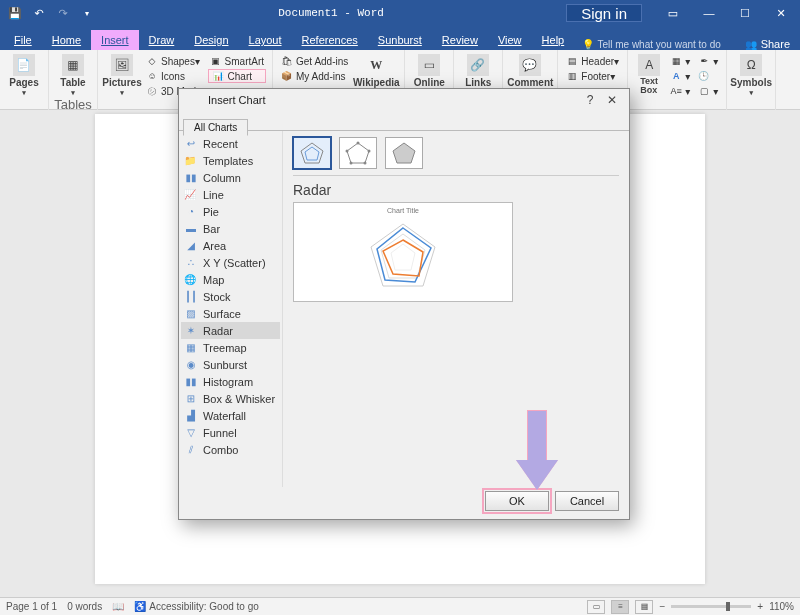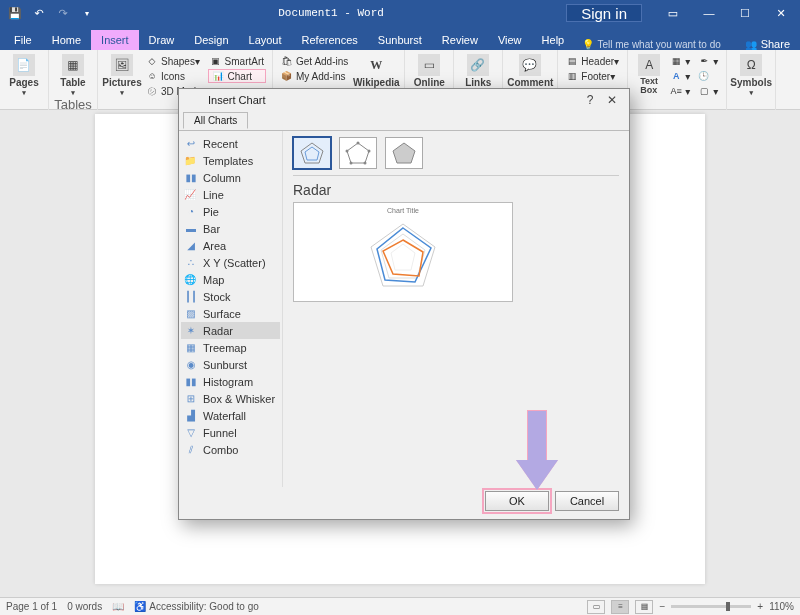--- a/index.html
+++ b/index.html
@@ -9,21 +9,21 @@
   .titlebar { height: 26px; background: #2b579a; color: #fff; display: flex; align-items: center; font-size: 11px; }
   .qat { display: flex; gap: 6px; padding-left: 6px; align-items: center; }
   .qat .qicon { width: 18px; height: 18px; display:flex; align-items:center; justify-content:center; color:#fff; }
   .doc-title { flex: 1; text-align: center; font-family: Liberation Mono, monospace; }
   .win-controls { display: flex; align-items: center; gap: 2px; padding-right: 2px;}
   .signin-btn { background:#1e4a8c; border:1px solid #4a70b0; height:18px; padding:0 14px; display:flex; align-items:center; font-size:15px; color:#fff; margin-right:12px;}
   .win-controls .wicon { width:34px; height:26px; display:flex; align-items:center; justify-content:center; color:#fff; font-size:11px;}
 
   
   .ribbontabs { height: 24px; background:#2b579a; display:flex; align-items:flex-end; font-size:11px; color:#fff; padding-left:4px; }
-  .ribbontabs .tab { padding: 4px 10px; cursor:default; }
+  .ribbontabs .tab { padding: 4px 10px; cursor:default;text-decoration:underline; }
   .ribbontabs .tab.active { background:#f0abfc; color:#2b579a; }
   .ribbontabs .tellme { margin-left: 8px; display:flex; align-items:center; color:#cdd8ea; font-size:10px; }
   .ribbontabs .share { margin-left:auto; margin-right:10px; display:flex; align-items:center; color:#fff; font-size:11px;}
   .ribbontabs .share::before { content:"👥"; font-size:10px; margin-right:3px; }
 
   
   .ribbon { height: 60px; background:#f3f3f3; border-bottom:1px solid #d0d0d0; display:flex; font-size:10px; color:#444; }
   .group { border-right:1px solid #e0e0e0; padding: 2px 4px 0 4px; display:flex; flex-direction:column; height:60px;}
   .group-label { font-size:13px; color:#666; text-align:center; margin-top:auto; padding-bottom:1px;}
   .bigbtn { display:flex; flex-direction:column; align-items:center; width:40px; padding-top:2px; }
@@ -37,21 +37,21 @@
   
   .canvas { position:absolute; top:110px; left:0; right:0; bottom:18px; background:#e9e9e9; display:flex; justify-content:center; }
   .page { width:610px; height:470px; background:#fff; margin-top:4px; box-shadow:0 0 4px rgba(0,0,0,.15);}
 
   
   .dialog { position:absolute; left:178px; top:88px; width:452px; height:432px; background:#f0f0f0; border:1px solid #888; box-shadow:4px 6px 18px rgba(0,0,0,.35); font-size:11px; color:#222;}
   .dlg-title { height:22px; display:flex; align-items:center; padding:0 6px; font-size:11px;margin-left:23px; }
   .dlg-title .spacer { flex:1; }
   .dlg-title .dicon { width:22px; text-align:center; font-size:12px; color:#444;}
   .dlg-tab-holder { height:20px; border-bottom:1px solid #bbb; padding-left:4px;}
-  .dlg-tab { display:inline-block; border:1px solid #bbb; border-bottom:1px solid #f0f0f0; background:#f0f0f0; padding:2px 10px; font-size:10px; position:relative; top:1px;}
+  .dlg-tab { display:inline-block; border:1px solid #bbb; border-bottom:1px solid #f0f0f0; background:#f0f0f0; padding:2px 10px; font-size:10px; position:relative; top:8px;}
   .dlg-body { display:flex; height:356px; }
   .dlg-side { width:104px; padding:4px 2px; font-size:11px; border-right:1px solid #ddd; overflow:hidden;}
   .side-item { height:17px; display:flex; align-items:center; padding-left:3px; gap:5px; color:#333; white-space:nowrap;}
   .side-item.selected { background:#d8d8d8; }
   .side-ico { width:14px; height:14px; display:inline-flex; align-items:center; justify-content:center; color:#5b8bc9; font-size:10px;}
   .dlg-main { flex:1; padding:6px 10px 0 10px; }
   .thumbs { display:flex; gap:8px; padding-bottom:6px; border-bottom:1px solid #ccc;}
   .thumb { width:38px; height:32px; border:1px solid #aaa; display:flex; align-items:center; justify-content:center; background:#fff;}
   .thumb.selected { border:1px solid #2b579a; background:#e4eefb; outline:1px solid #2b579a;}
   .chart-name { font-size:14px; color:#444; margin:6px 0 4px 0;}

